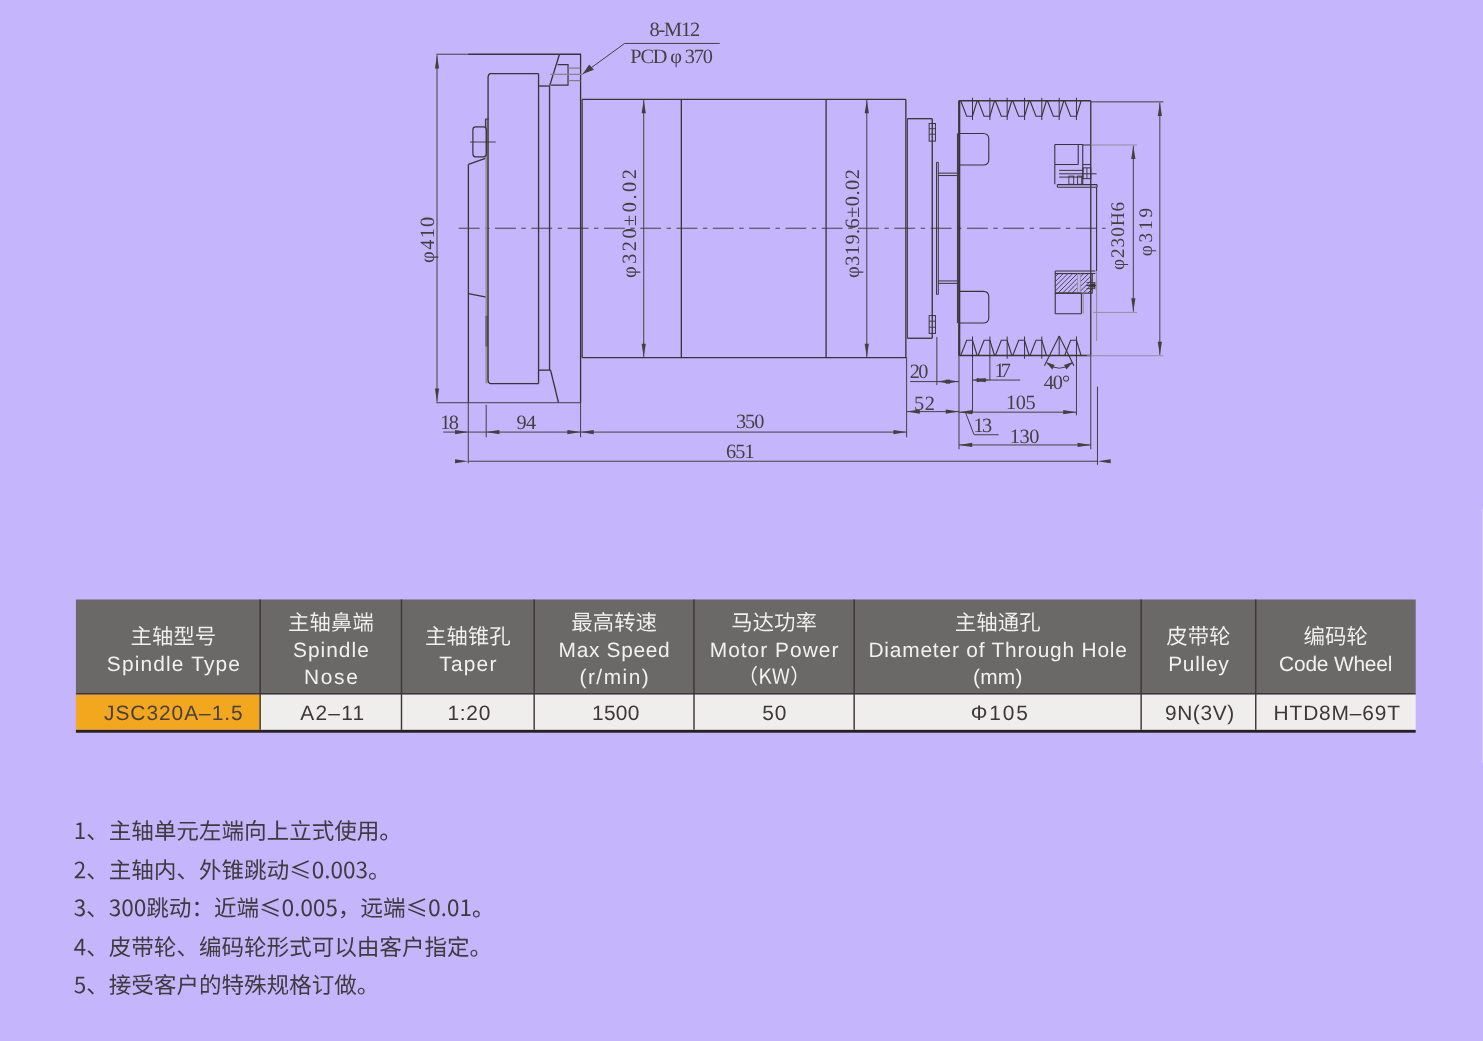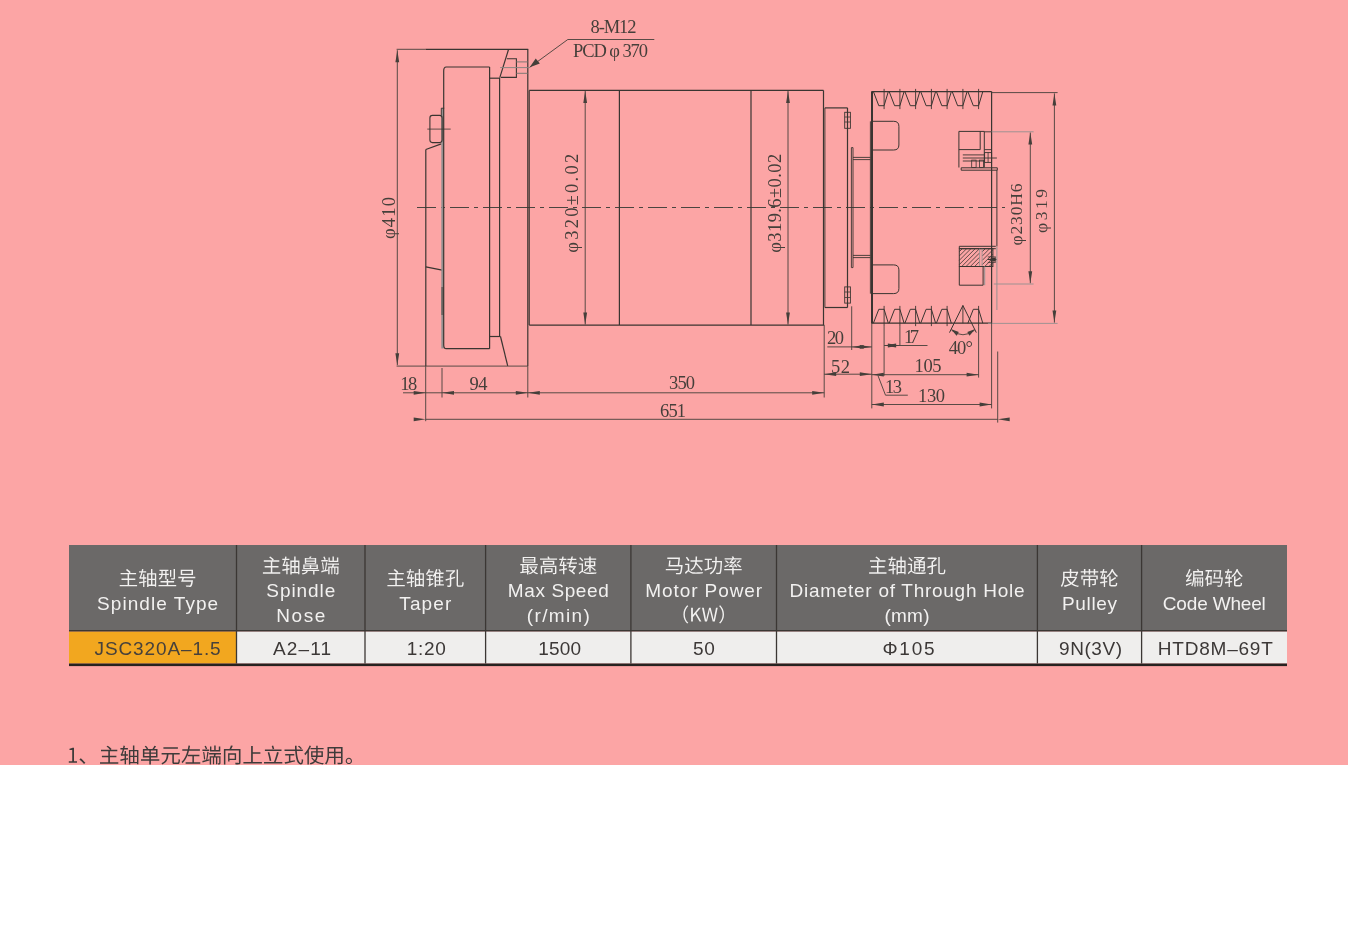--- a/index.html
+++ b/index.html
@@ -1,14 +1,14 @@
 <!DOCTYPE html>
 <html><head><meta charset="utf-8"><title>JSC320A-1.5</title><style>
 html,body{margin:0;padding:0;background:#fff}
-.page{position:relative;width:1348px;height:765px;background:#fca5a5;overflow:hidden}
+.page{position:relative;width:1348px;height:946px;background:#c4b5fd;overflow:hidden}
 </style></head><body>
 <div class="page">
 <svg width="1348" height="946" viewBox="0 0 1348 946">
 
 <g>
         <line x1="417" y1="207.5" x2="1005" y2="207.5" stroke="#4a443f" stroke-width="1.0" stroke-dasharray="19 5 4 5"></line>
       </g>
 
 <g>
         <line x1="396.6" y1="49.3" x2="425.6" y2="49.3" stroke="#453f3a" stroke-width="0.9"></line>

